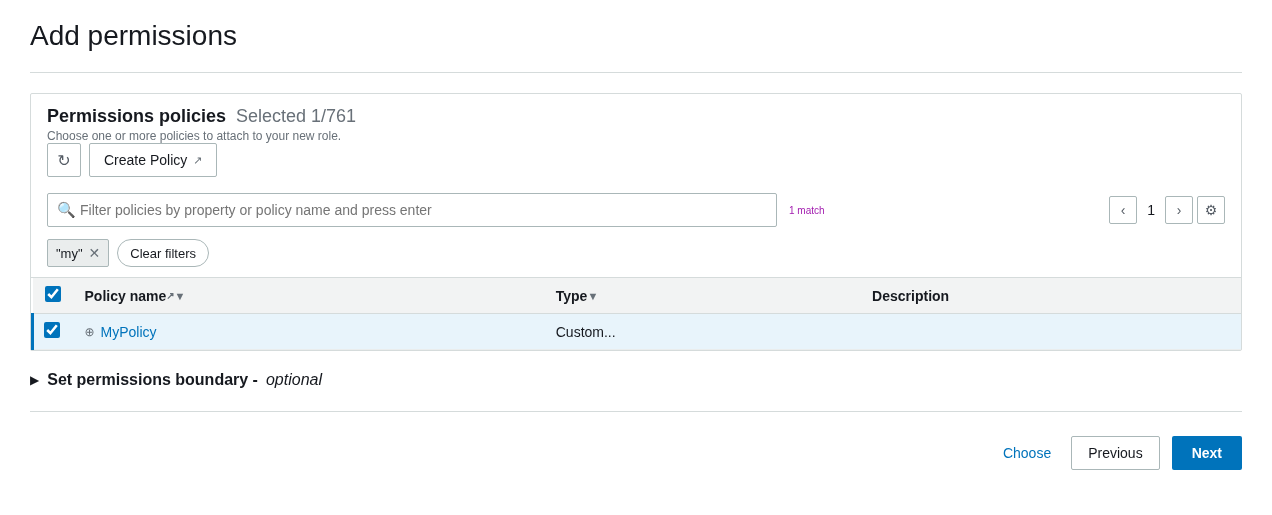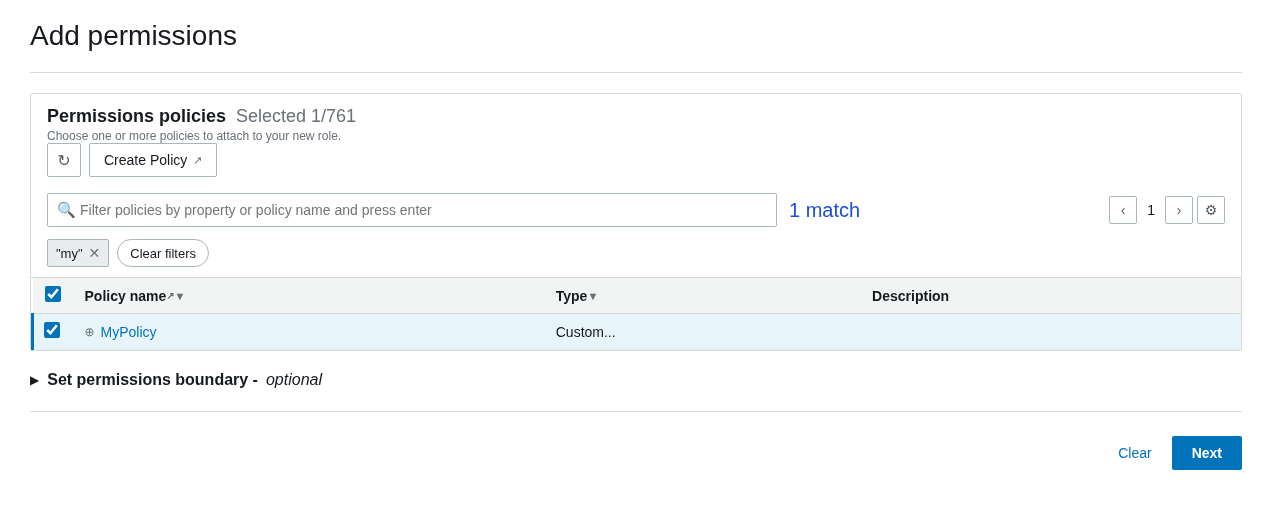--- a/index.html
+++ b/index.html
@@ -108,22 +108,22 @@
       width: 100%;
       height: 34px;
       border: 1px solid #aab7b8;
       border-radius: 2px;
       padding: 0 10px 0 32px;
       font-size: 14px;
       color: #879596;
       outline: none;
     }
     .match-count {
-      font-size: 20px;
-      color: #1d4ed8;
+      font-size: 10px;
+      color: #a21caf;
       white-space: nowrap;
       text-align: center;
     }
     .pagination-controls {
       display: flex;
       align-items: center;
       gap: 4px;
       margin-left: auto;
     }
     .pg-btn {
@@ -427,18 +427,21 @@
 <div class="set-boundary">
   <div class="set-boundary-header">
     <span class="chevron-right">▶</span>
     <span class="set-boundary-title">Set permissions boundary - </span>
     <em class="set-boundary-optional">optional</em>
   </div>
 </div>
 
 <div class="footer">
   <button class="btn-cancel">
-    <span>Clear</span>
+    <span>Choose</span>
+  </button>
+  <button class="btn-previous">
+    <span>Previous</span>
   </button>
   <button class="btn-next">
     <span>Next</span>
   </button>
 </div>
 
 </body></html>

